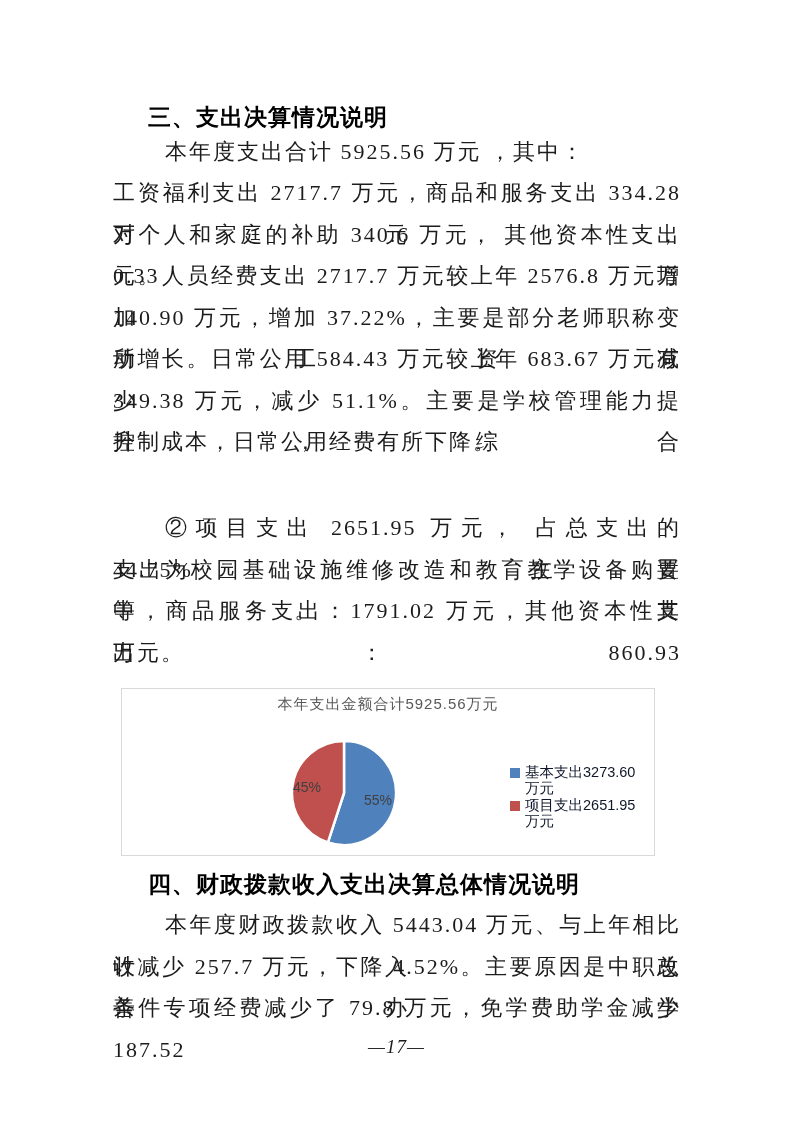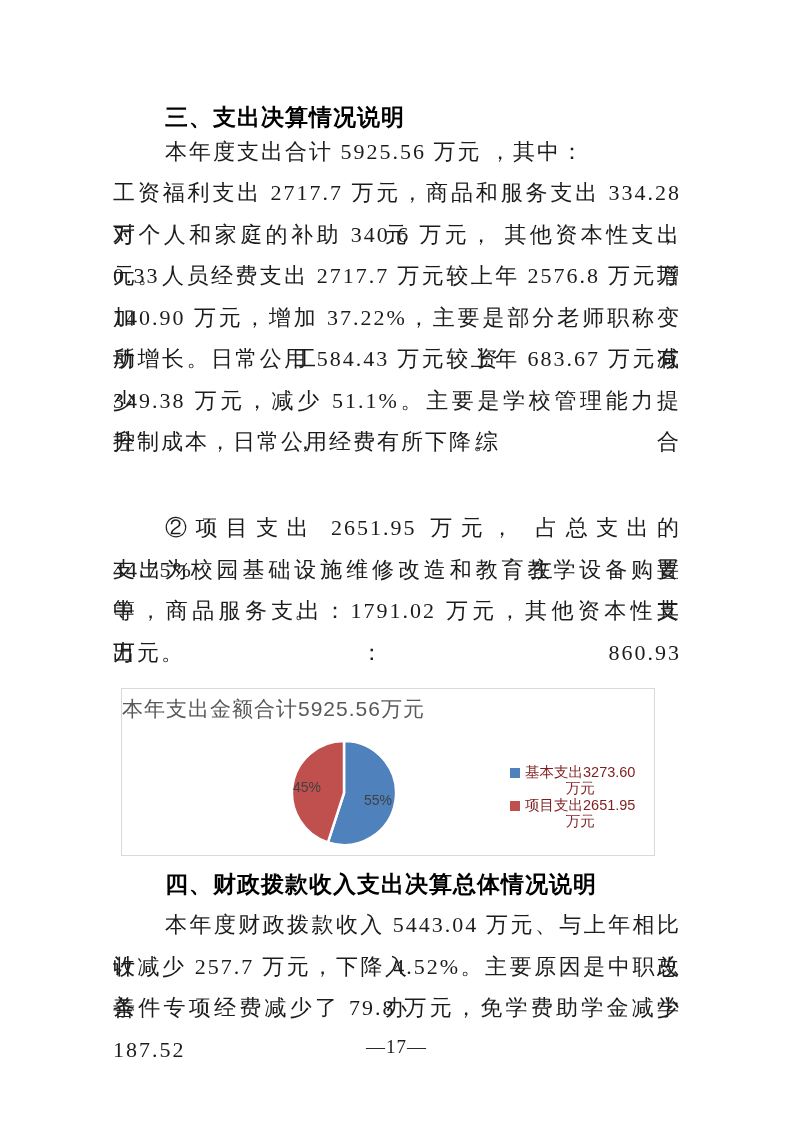--- a/index.html
+++ b/index.html
@@ -5,21 +5,21 @@
   html,body { margin:0; padding:0; background:#ffffff; }
   .page {
     position:relative;
     width:793px; height:1122px;
     background:#ffffff;
     overflow:hidden;
     font-family:"Liberation Serif","DejaVu Serif",serif;
     color:#1c1c1c;
   }
   .heading {
-    position:absolute; left:165px; width:520px;
+    position:absolute; left:148px; width:520px;
     font-family:"Liberation Sans","DejaVu Sans",sans-serif;
     font-weight:bold; color:#000000;
     font-size:23px; line-height:30px; letter-spacing:1px;
     white-space:nowrap;
   }
   .para { position:absolute; left:113px; width:568px; }
   .line {
     font-size:22px; line-height:41.5px; height:41.5px;
     letter-spacing:2px;
   }
@@ -29,39 +29,39 @@
   .chart {
     position:absolute; left:121px; top:688px;
     width:534px; height:168px;
     background:#ffffff;
     border:1px solid #d9d9d9;
     box-sizing:border-box;
     font-family:"Liberation Sans","DejaVu Sans",sans-serif;
   }
   .chart-title {
     position:absolute; left:0; top:6px; width:100%;
-    text-align:left;
-    font-size:21px; letter-spacing:1px;
+    text-align:center;
+    font-size:15px; letter-spacing:1px;
     color:#595959;
   }
   .pie-svg { position:absolute; left:166px; top:48px; }
   .pie-label { font-size:14px; fill:#404040; text-anchor:middle;
     font-family:"Liberation Sans","DejaVu Sans",sans-serif; }
   .legend { position:absolute; left:388px; top:76px; width:160px; }
   .legend-item { display:flex; align-items:flex-start; margin-bottom:2px; }
   .swatch { width:10px; height:10px; flex:0 0 auto; margin:3px 5px 0 0; }
   .legend-text {
-    font-size:14.5px; line-height:15.5px; color:#7f1d1d;
+    font-size:14.5px; line-height:15.5px; color:#0f172a;
     white-space:pre-line;
-    text-align:center;
   }
   .page-num {
     position:absolute; left:0; top:1036px; width:100%;
     text-align:center; font-size:19px; color:#1c1c1c;
     letter-spacing:1px;
+    font-style:italic;
   }
 </style>
 </head>
 <body>
 
 <div class="page">
 
   <div class="heading" style="top:102px;">三、支出决算情况说明</div>
 
   <div class="para" style="top:131px;">

